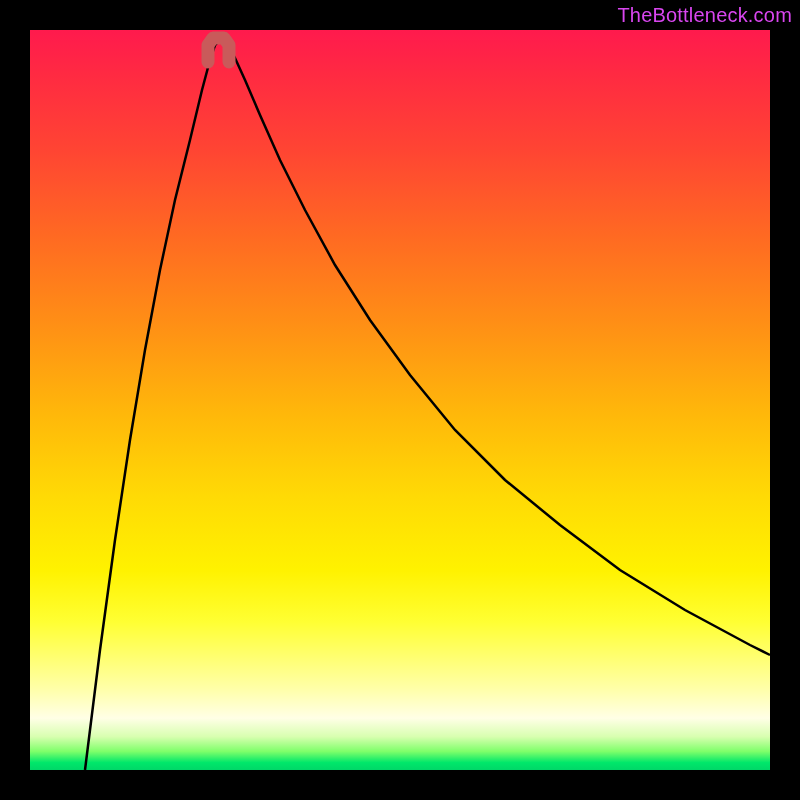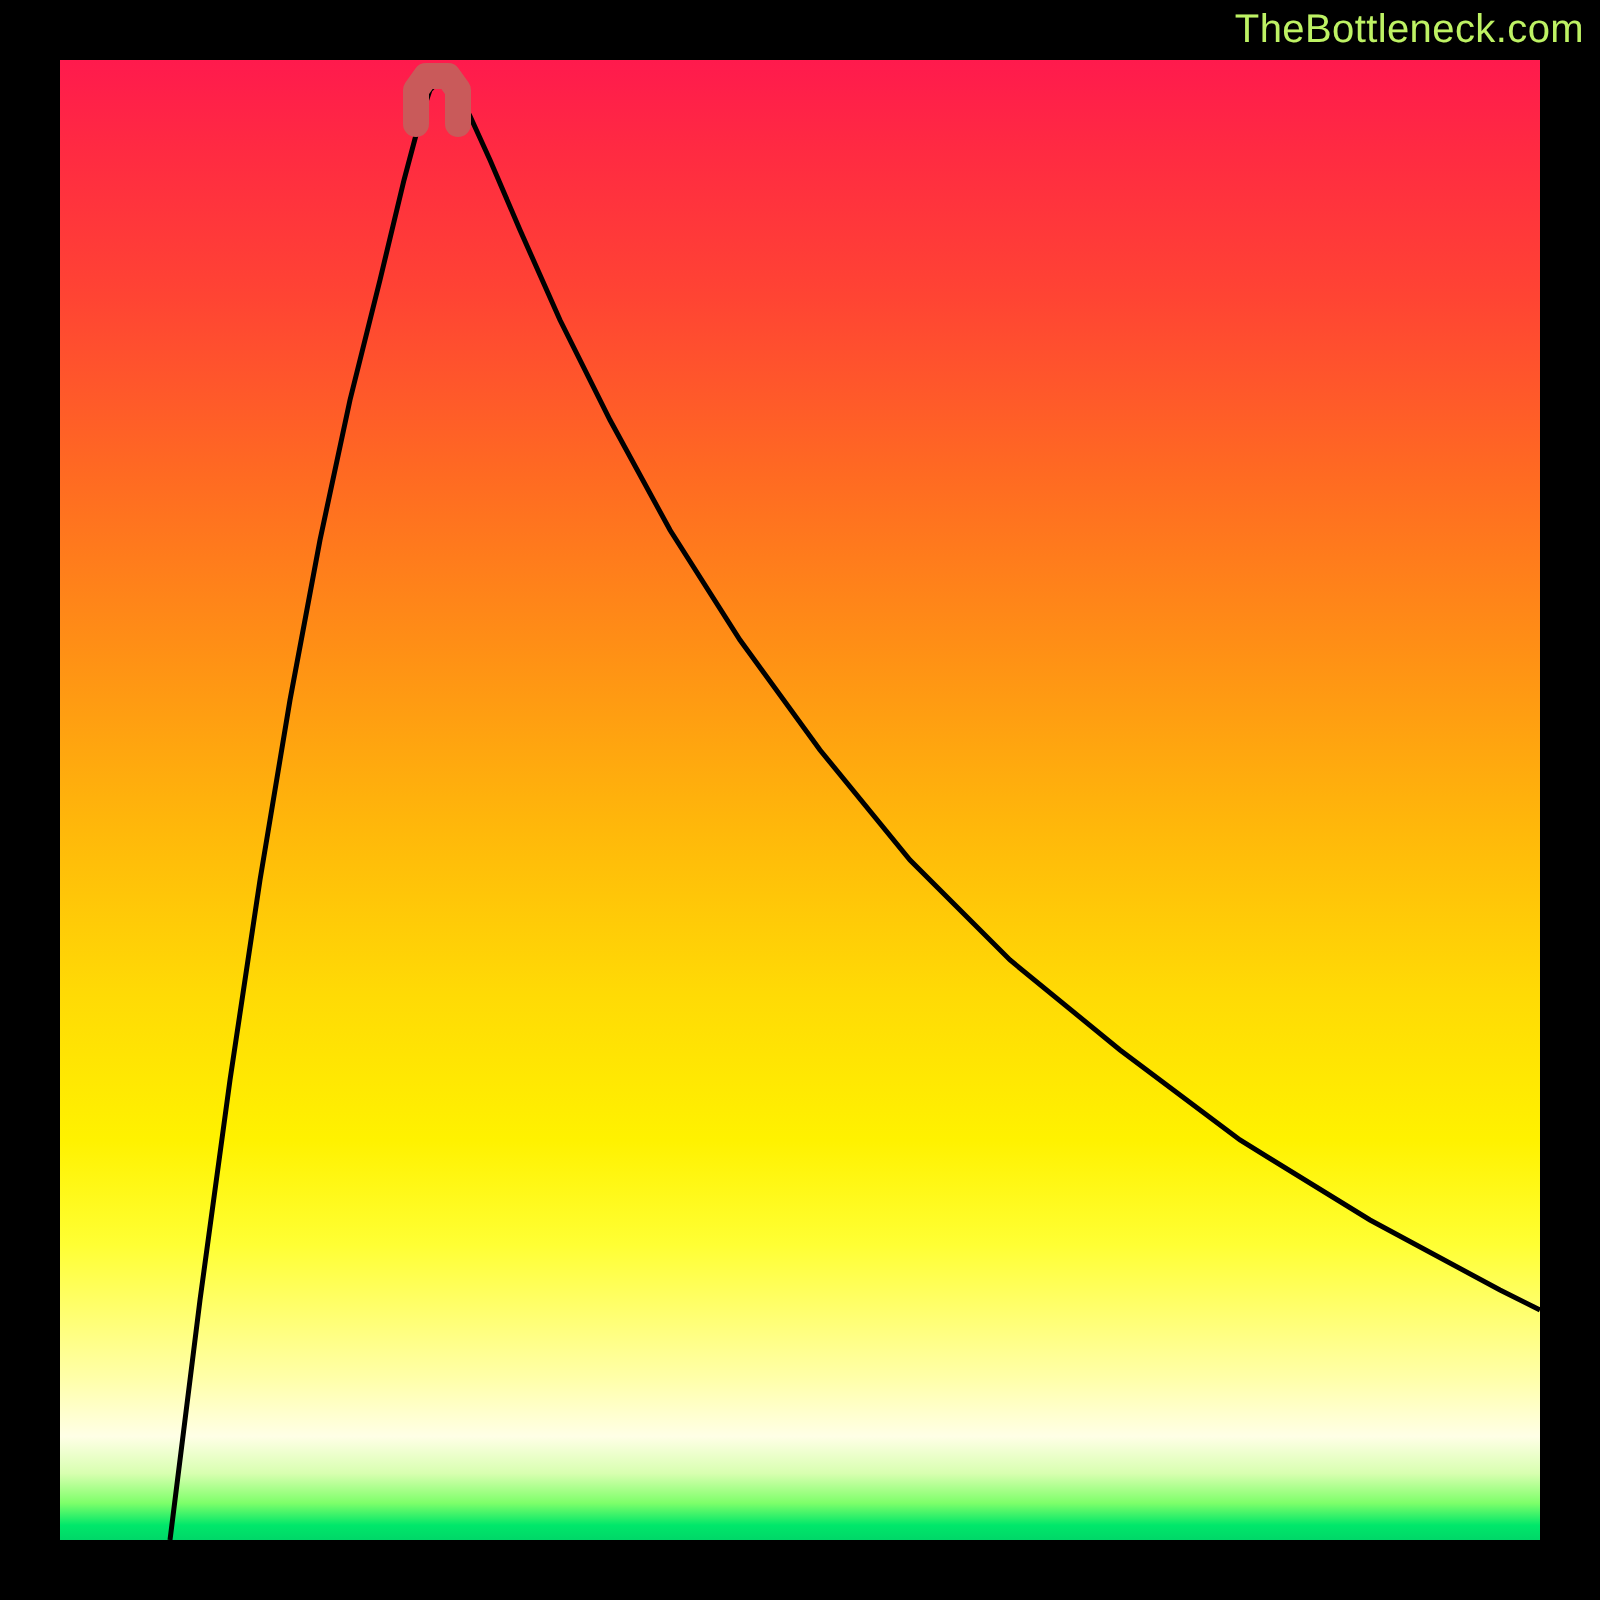--- a/index.html
+++ b/index.html
@@ -40,21 +40,21 @@
       #d8ffb0 95.5%,
       #7eff6a 97.5%,
       #00e76a 99%,
       #00d768 100%
     );
   }
   .watermark {
     position: absolute;
     top: 4px;
     right: 8px;
-    color: #bef264;
+    color: #d946ef;
     font-size: 20px;
     font-weight: 500;
     letter-spacing: 0.2px;
   }
   svg.curves {
     position: absolute;
     left: 0;
     top: 0;
     width: 740px;
     height: 740px;

